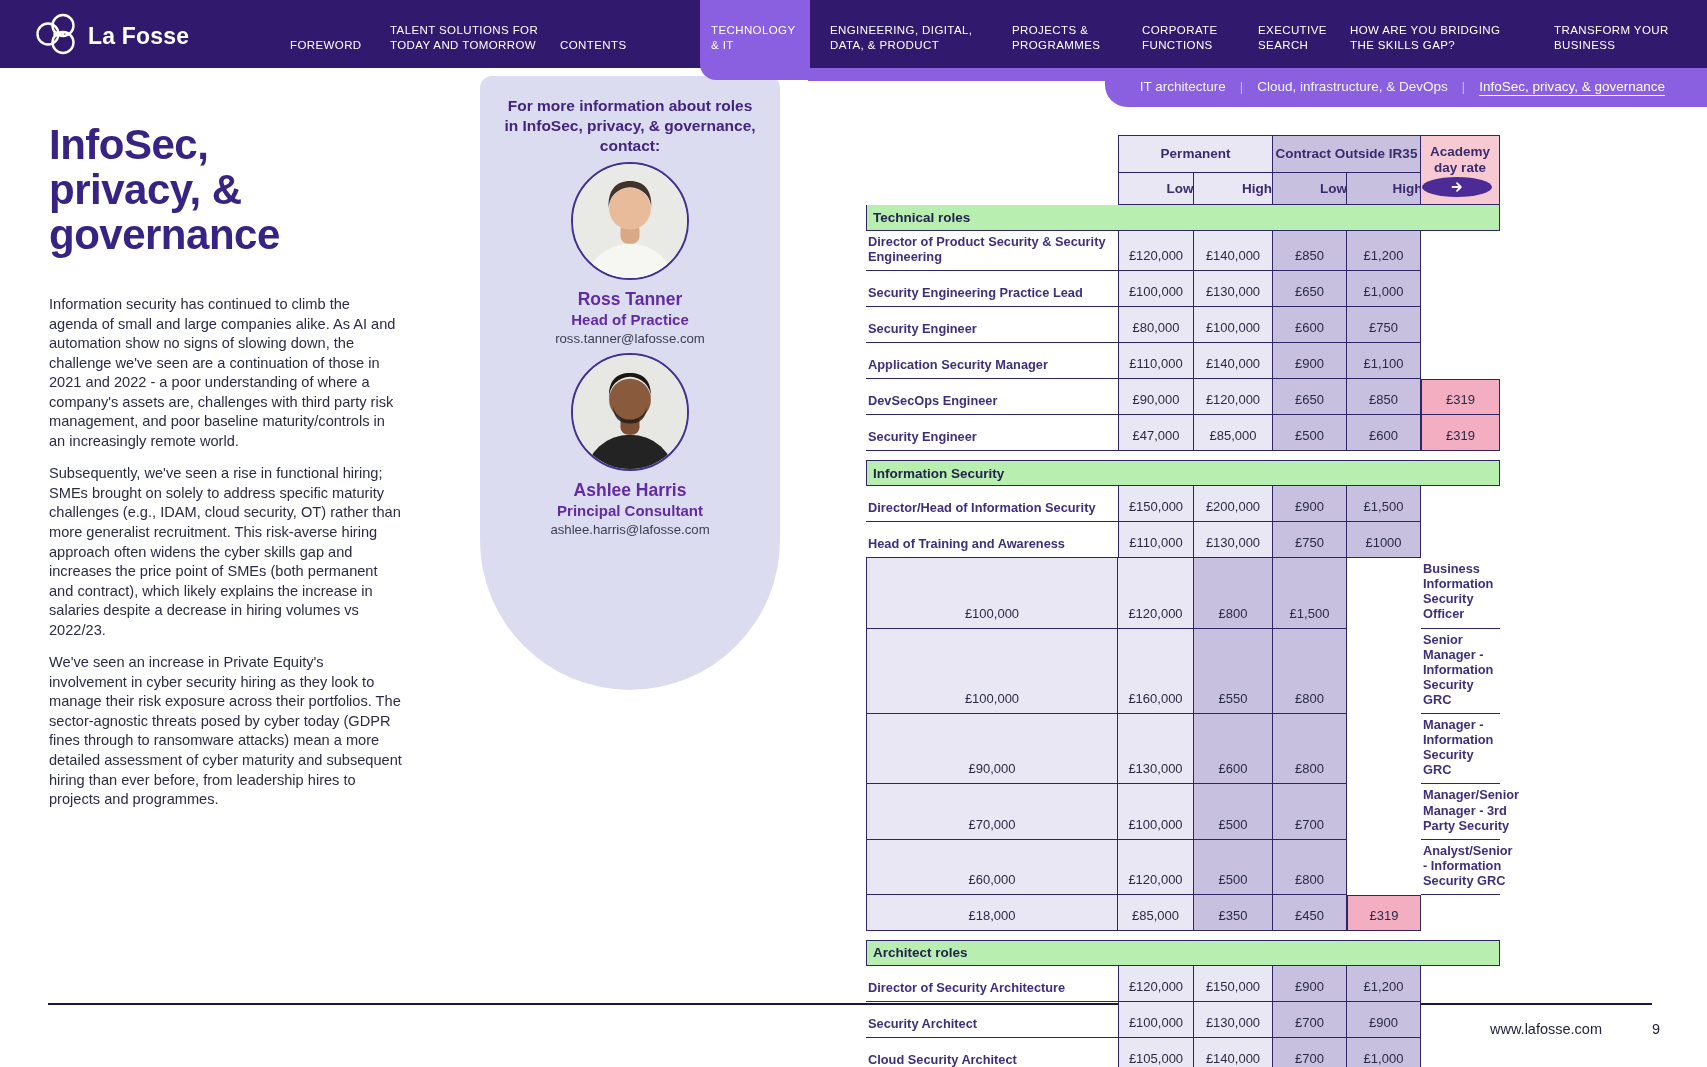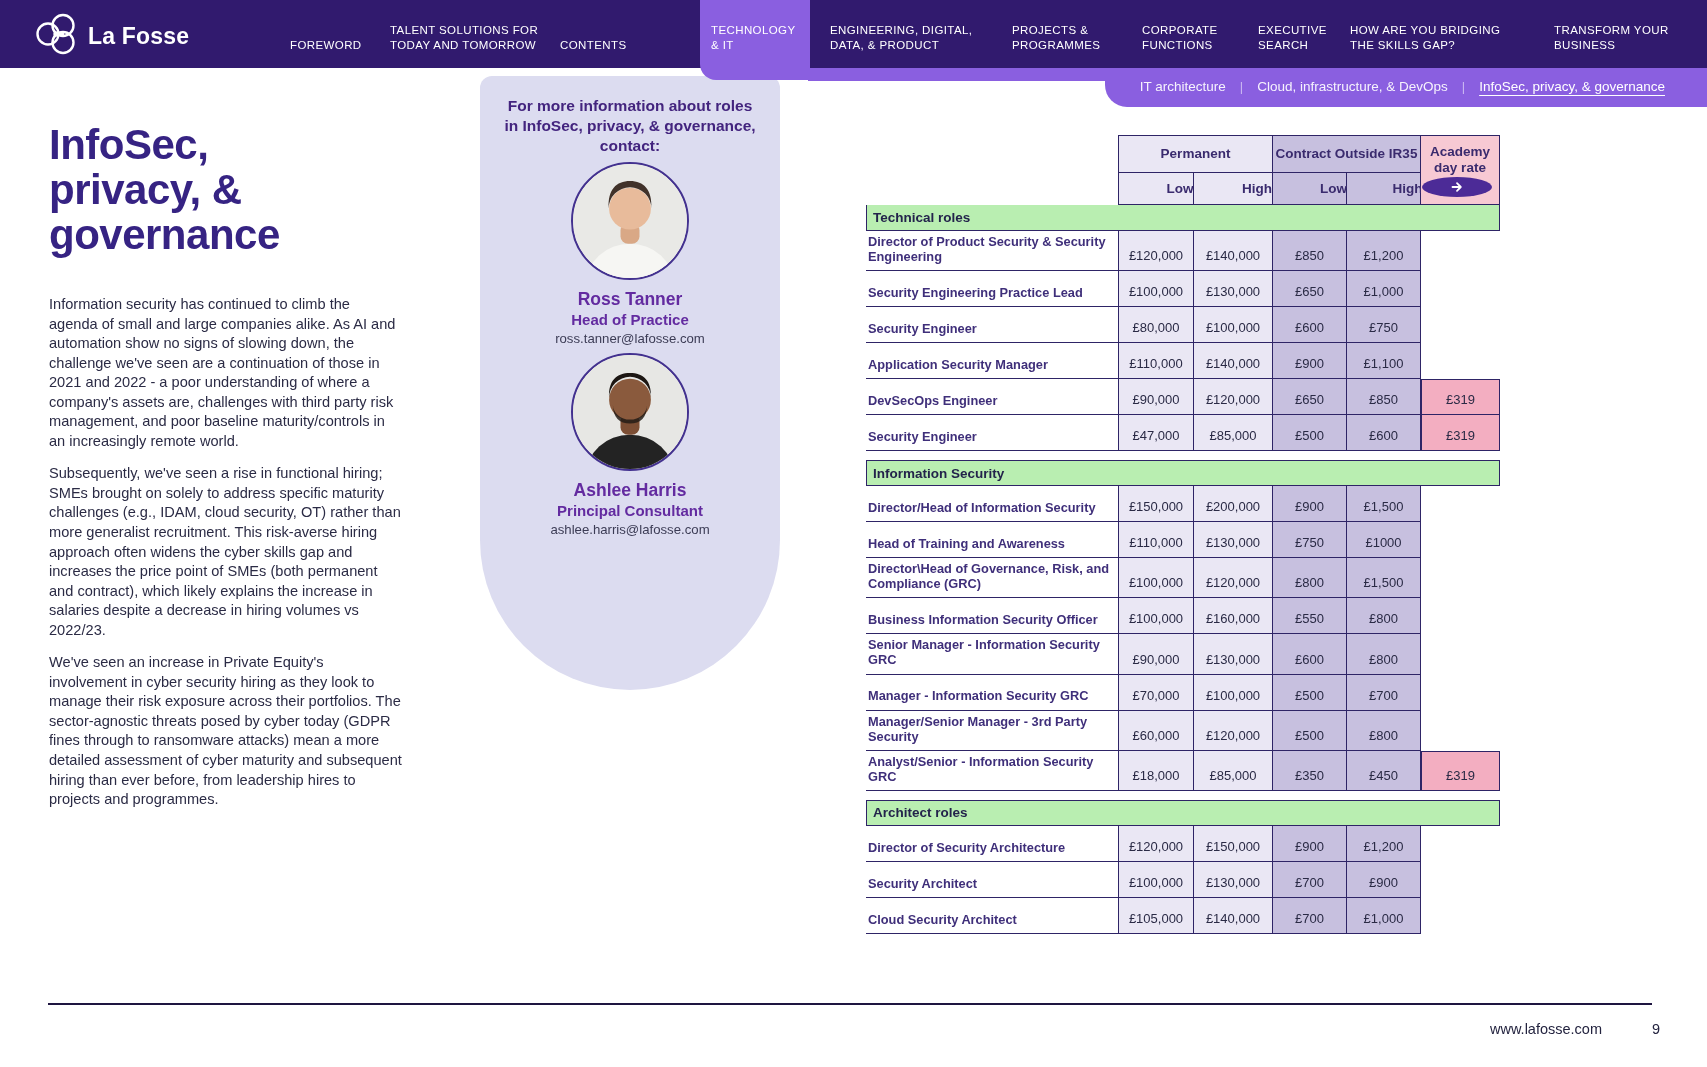--- a/index.html
+++ b/index.html
@@ -220,21 +220,20 @@
       <div class="cell val perm">£200,000</div>
       <div class="cell val contract">£900</div>
       <div class="cell val contract">£1,500</div>
       <div class="cell acad"></div>
       <div class="cell role">Head of Training and Awareness</div>
       <div class="cell val perm bl">£110,000</div>
       <div class="cell val perm">£130,000</div>
       <div class="cell val contract">£750</div>
       <div class="cell val contract">£1000</div>
       <div class="cell acad"></div>
-      <div class="cell role">Director\Head of Governance, Risk, and Compliance (GRC)</div>
       <div class="cell val perm bl">£100,000</div>
       <div class="cell val perm">£120,000</div>
       <div class="cell val contract">£800</div>
       <div class="cell val contract">£1,500</div>
       <div class="cell acad"></div>
       <div class="cell role">Business Information Security Officer</div>
       <div class="cell val perm bl">£100,000</div>
       <div class="cell val perm">£160,000</div>
       <div class="cell val contract">£550</div>
       <div class="cell val contract">£800</div>

